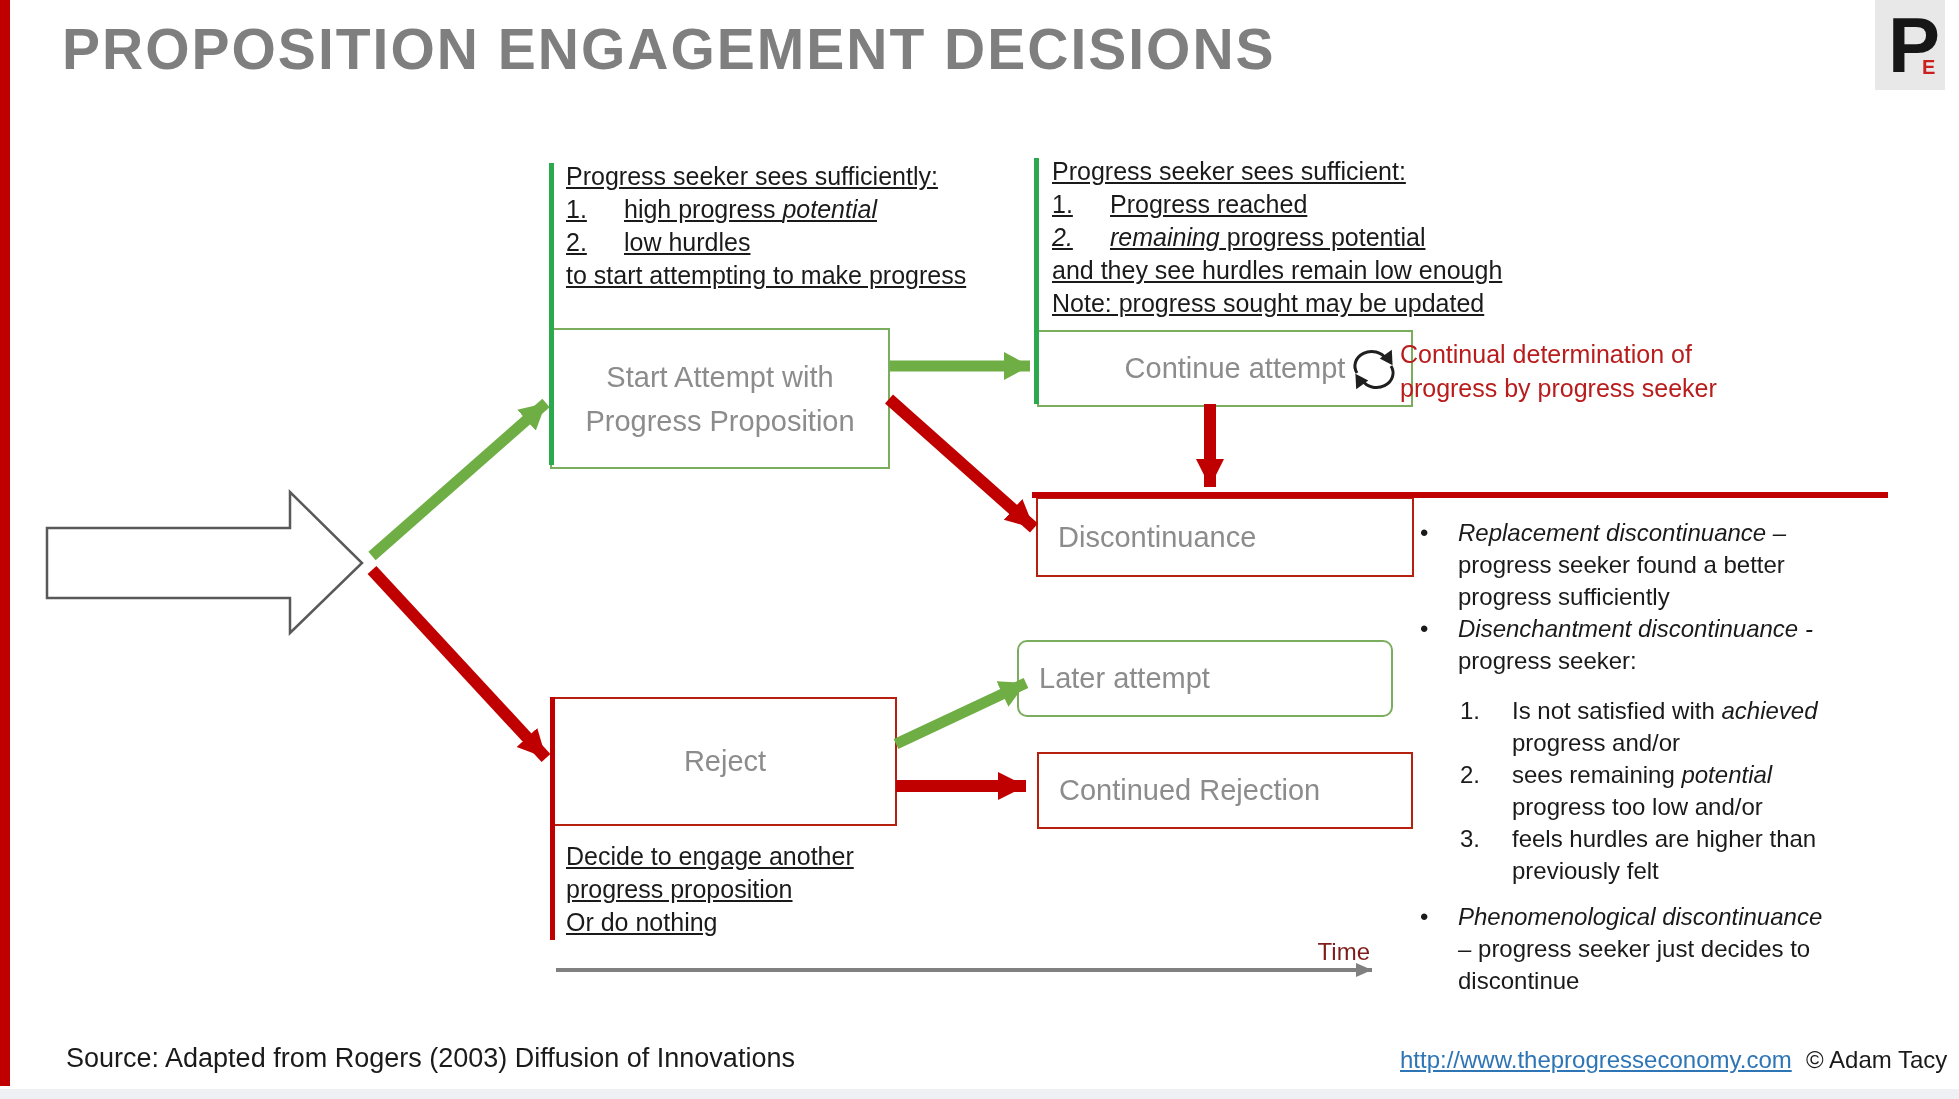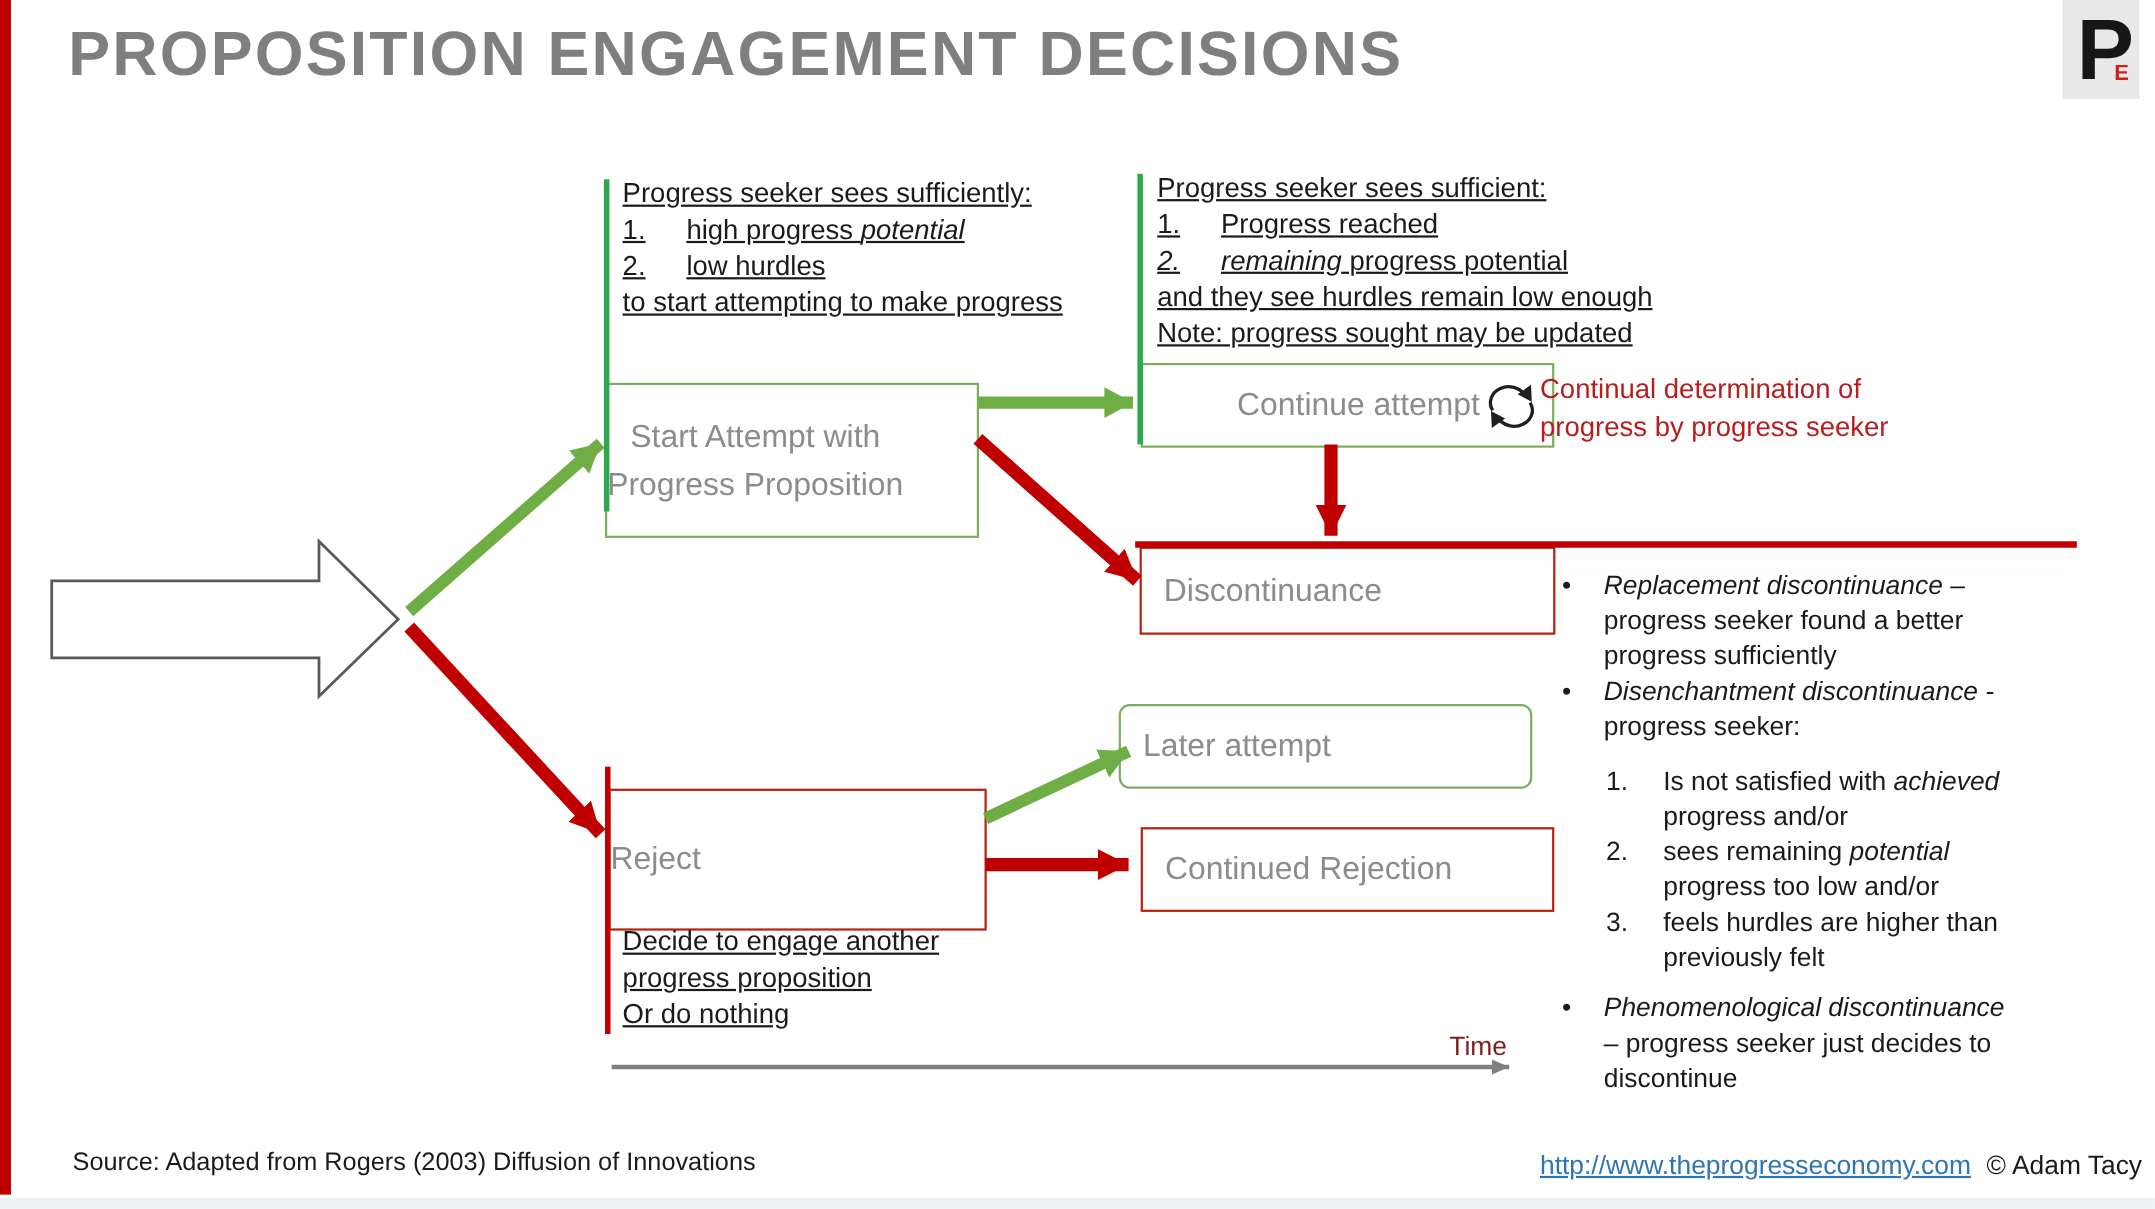--- a/index.html
+++ b/index.html
@@ -22,21 +22,21 @@
   .note .num{width:58px;flex:0 0 58px;}
   .it{font-style:italic;}
   #note-start{left:566px;top:160px;}
   #note-continue{left:1052px;top:155px;}
   #note-reject{left:566px;top:840px;}
   
   .box{position:absolute;background:#fff;display:flex;align-items:center;
        font-size:29px;color:#8c8c8c;}
   .gbox{border:2.5px solid #7bad5e;}
   .rbox{border:2.5px solid #b7200e;}
-  .center{justify-content:flex-start;text-align:center;margin-top:20px;}
+  .center{justify-content:center;text-align:center;}
   .padl{padding-left:20px;}
   #box-start{left:550px;top:328px;width:336px;height:137px;line-height:44px;}
   #box-continue{left:1037px;top:330px;width:352px;height:73px;justify-content:center;}
   #box-discontinuance{left:1036px;top:497px;width:354px;height:76px;}
   #box-later{left:1017px;top:640px;width:352px;height:73px;border-radius:10px;}
   #box-reject{left:553px;top:697px;width:340px;height:125px;}
   #box-contrejection{left:1037px;top:752px;width:352px;height:73px;}
   #cycle-icon{position:absolute;right:8px;top:11px;}
   
   #decision-label{left:60px;top:546px;width:215px;text-align:center;font-size:27px;color:#424242;}
@@ -46,21 +46,21 @@
   #bullets{left:1420px;top:517px;width:540px;font-size:24px;line-height:32px;color:#1a1a1a;}
   #bullets .b{display:flex;}
   #bullets .dot{width:38px;flex:0 0 38px;}
   #bullets .btxt{width:380px;}
   #bullets .sub{margin:18px 0 14px 40px;}
   #bullets .srow{display:flex;}
   #bullets .snum{width:52px;flex:0 0 52px;}
   #bullets .stxt{width:330px;}
   
   #time-label{left:1280px;top:938px;width:90px;text-align:right;font-size:24px;color:#7f1d1d;}
-  #source-text{left:66px;top:1043px;font-size:23px;color:#1a1a1a;}
+  #source-text{left:66px;top:1043px;font-size:27px;color:#1a1a1a;}
   #footer-link{left:1400px;top:1046px;font-size:24px;color:#2e75b6;text-decoration:underline;}
   #footer-copyright{left:1806px;top:1046px;font-size:24px;color:#1a1a1a;}
   #arrow-layer{position:absolute;left:0;top:0;z-index:5;pointer-events:none;}
   .z2{z-index:2;}
 </style>
 </head>
 <body>
 
 <div id="canvas">
 

